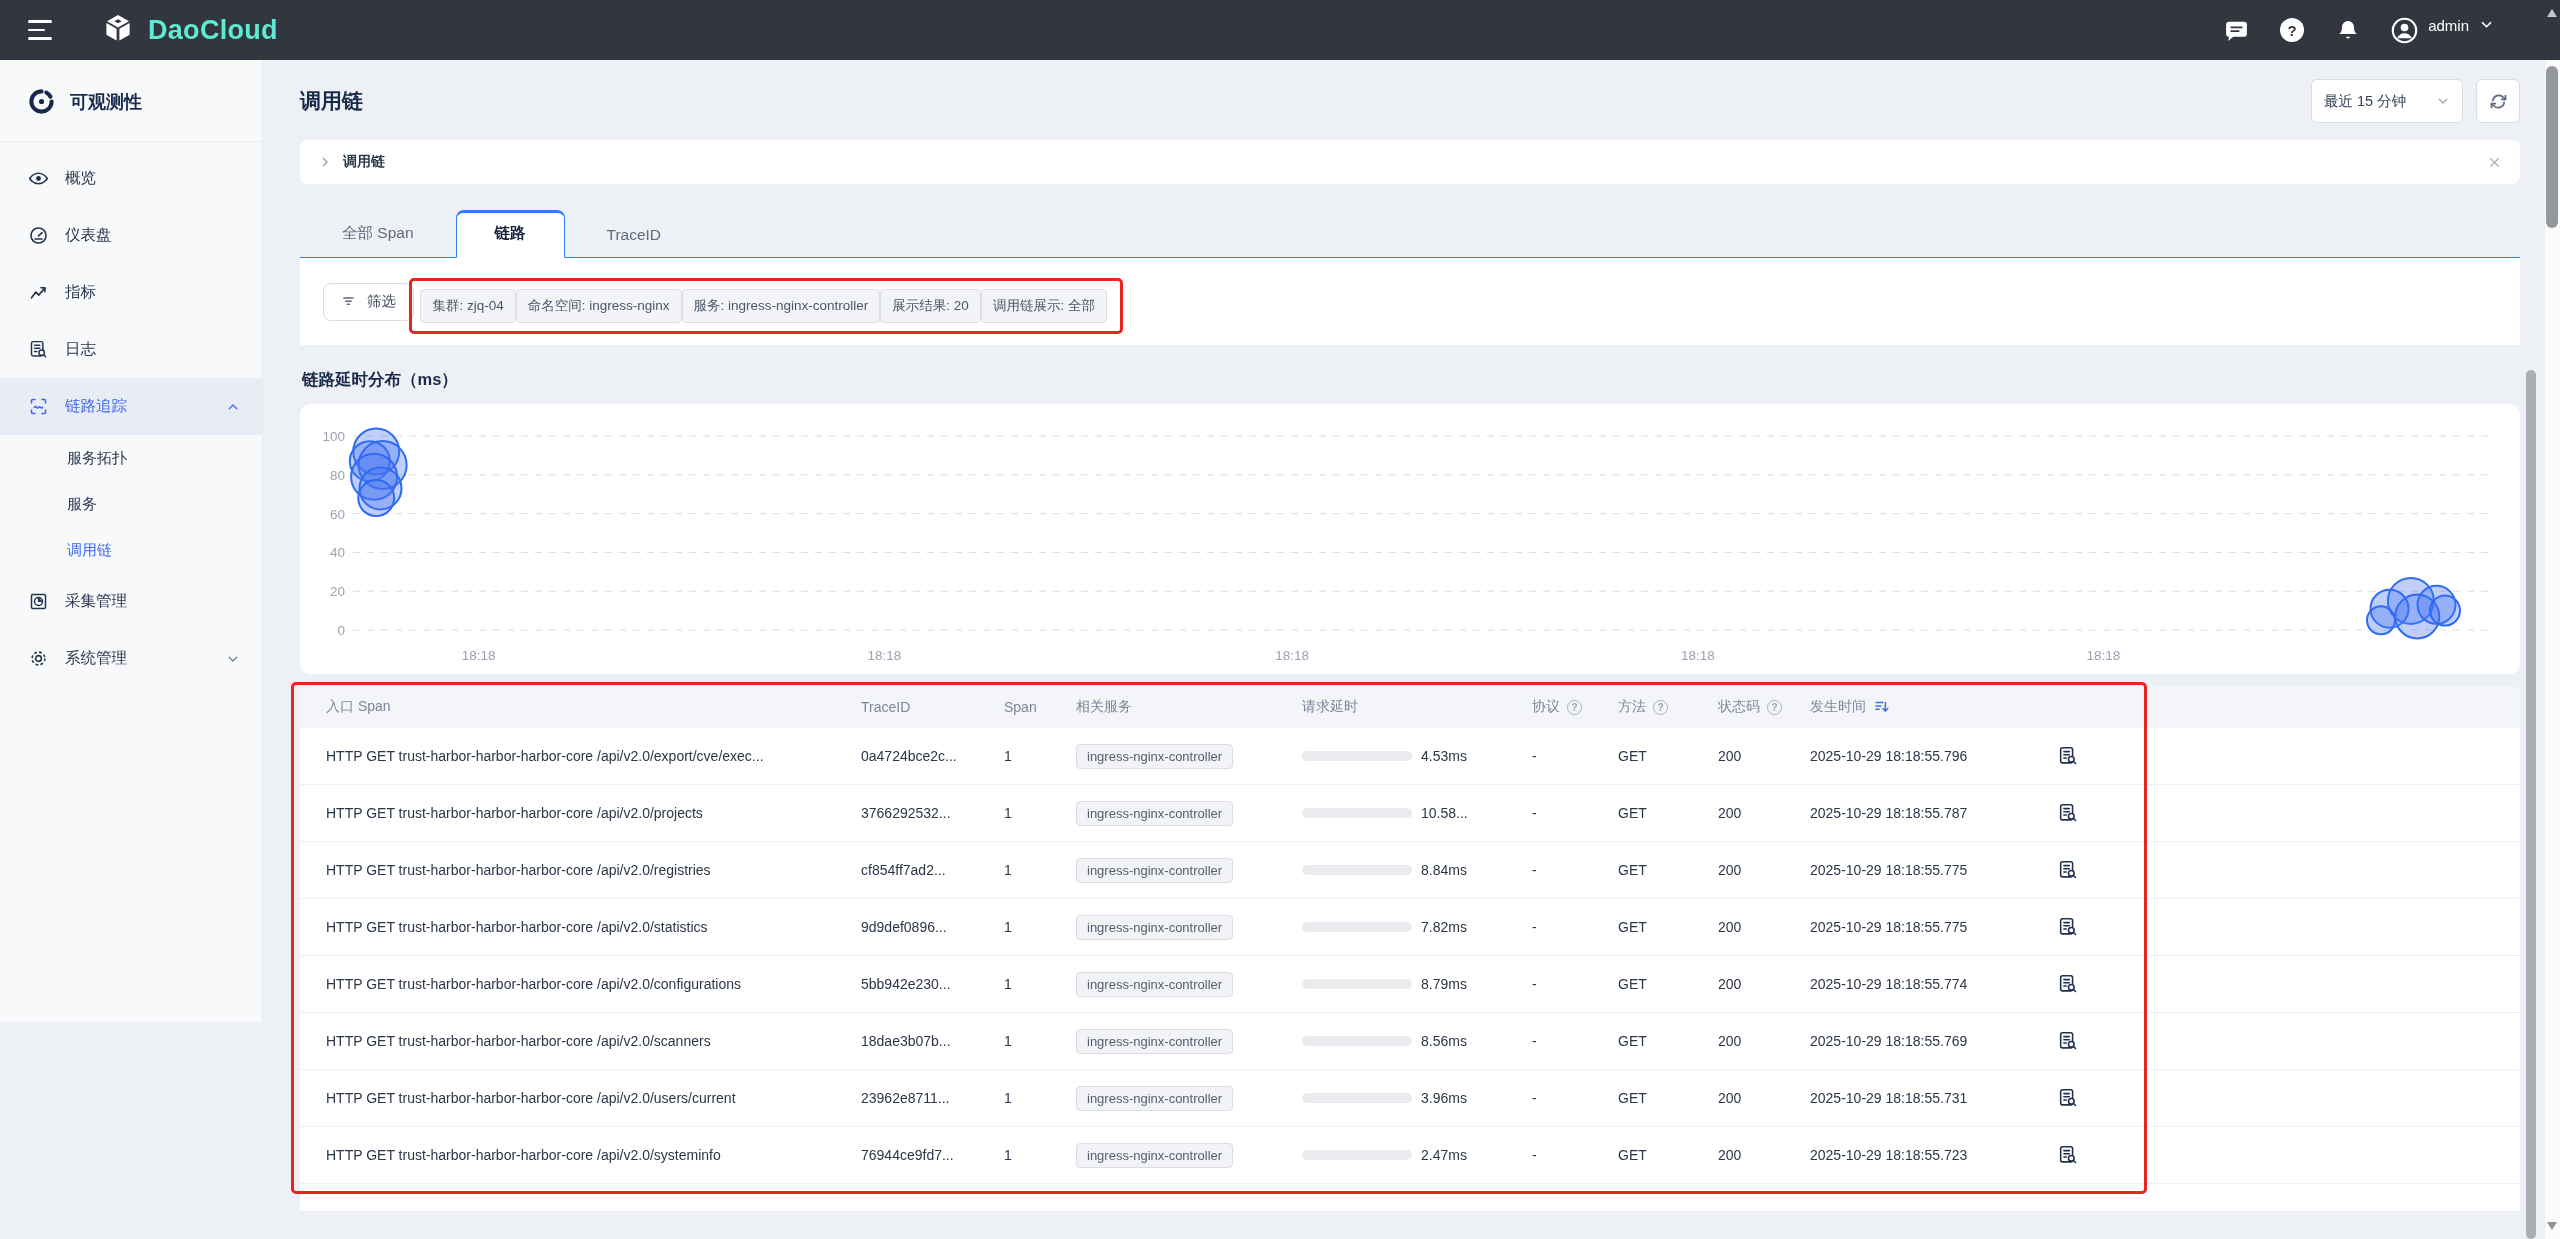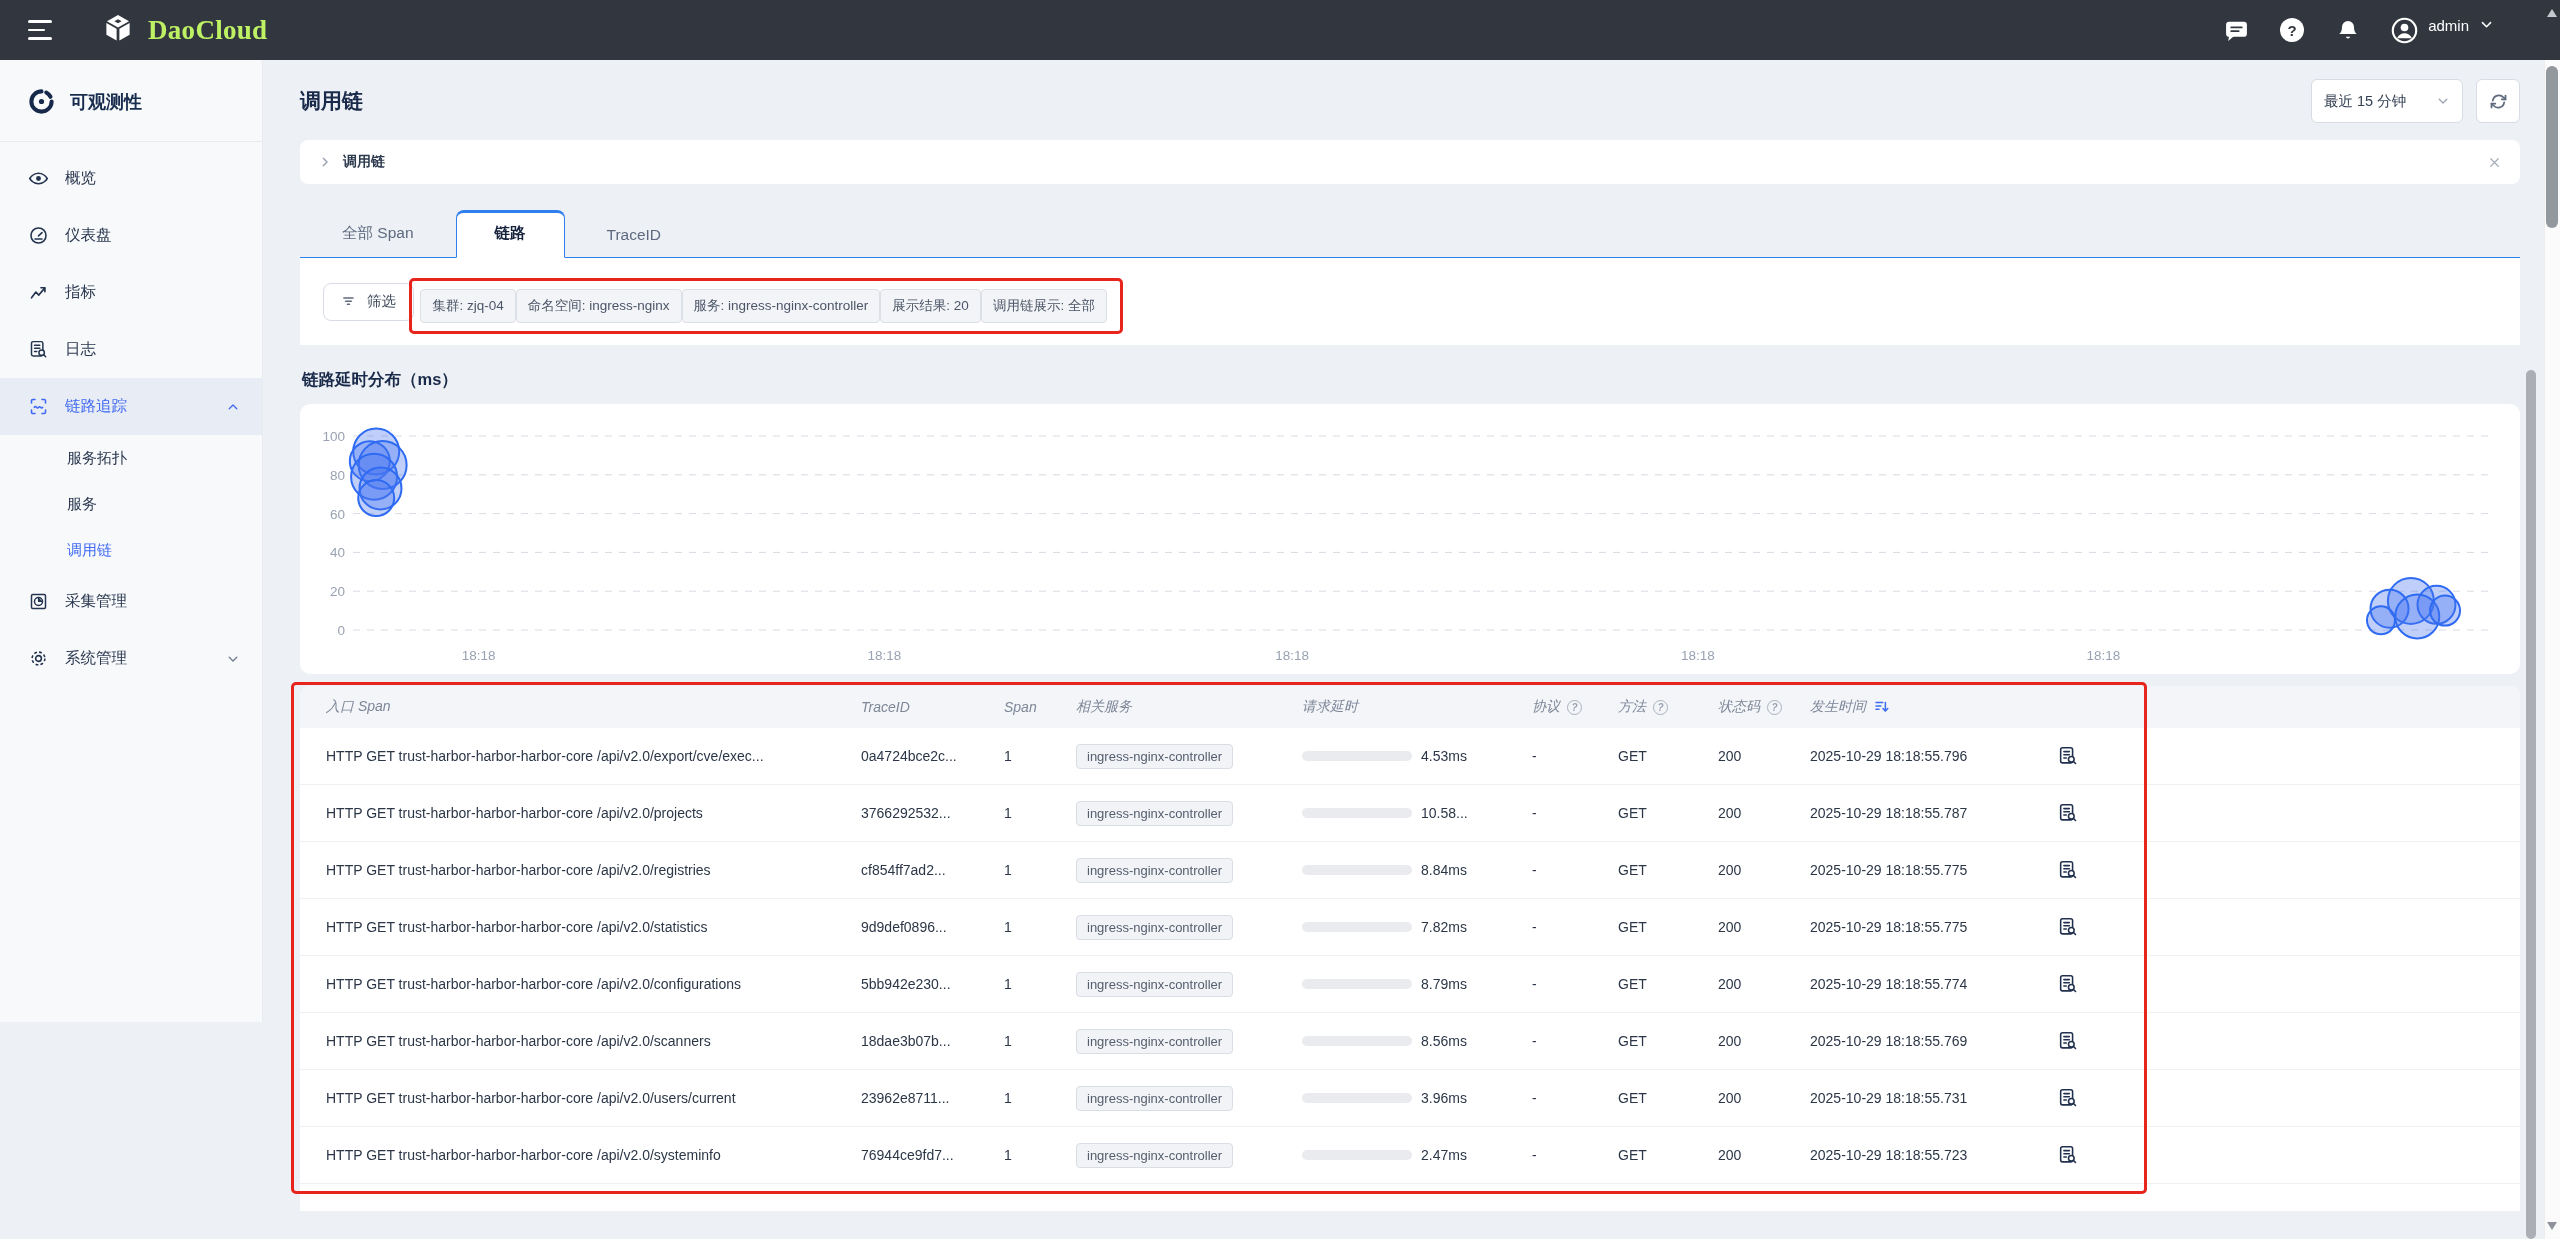--- a/index.html
+++ b/index.html
@@ -7,21 +7,21 @@
   body { font-family:"Liberation Sans", sans-serif; background:#edf0f4; color:#2b3647; }
   svg { display:block; }
 
   
   .topbar { height:60px; background:#32363e; display:flex; align-items:center; padding:0 34px 0 28px; position:relative; z-index:6; }
   .hamburger { width:26px; display:flex; flex-direction:column; gap:6px; cursor:pointer; }
   .hamburger span { height:2.5px; background:#fff; border-radius:2px; }
   .hamburger span:nth-child(1){ width:24px; }
   .hamburger span:nth-child(2){ width:17px; }
   .hamburger span:nth-child(3){ width:24px; }
-  .logo { margin-left:46px; display:flex; align-items:center; gap:12px; color:#bef264; font-size:27px; font-weight:bold; letter-spacing:.3px;font-family:Liberation Serif, serif; }
+  .logo { margin-left:46px; display:flex; align-items:center; gap:12px; color:#5eead4; font-size:27px; font-weight:bold; letter-spacing:.3px; }
   .topbar-right { margin-left:auto; display:flex; align-items:center; gap:30px; margin-right:32px; }
   .tb-icon { width:26px; height:26px; display:flex; align-items:center; justify-content:center; cursor:pointer; }
   .qcircle { width:24px; height:24px; border-radius:50%; background:#fff; color:#32363e; display:flex; align-items:center; justify-content:center; font-size:15px; font-weight:bold; }
   .userbox { display:flex; align-items:flex-start; gap:10px; color:#fff; font-size:15px; cursor:pointer; }
 
   
   .app { display:flex; height:962px; }
 
   
   .sidebar { width:263px; background:#f8f9fb; border-right:1px solid #e9ebf0; padding-top:20px; flex:none; }
@@ -61,21 +61,21 @@
   .section-title { margin:24px 0 13px 2px; font-size:16.5px; font-weight:bold; color:#1a2a4a; }
 
   .chart-card { background:#fff; border-radius:10px; height:270px; }
   .grid { stroke:#d8dbe2; stroke-width:1; stroke-dasharray:7 7; }
   .ytick { fill:#99a2b2; font-size:13.5px; text-anchor:end; font-family:"Liberation Sans",sans-serif; }
   .xtick { fill:#99a2b2; font-size:13.5px; text-anchor:middle; font-family:"Liberation Sans",sans-serif; }
   .bubble { fill:rgba(71,117,242,.35); stroke:#2e6bf2; stroke-width:2; }
 
   .table-card { margin-top:12px; background:#fff; border-radius:10px 10px 0 0; min-height:525px; position:relative; }
   .thead, .trow { display:grid; grid-template-columns:535px 143px 72px 226px 230px 86px 100px 92px 247px 50px; align-items:center; padding-left:26px; }
-  .thead { height:42px; background:#f3f5f8; border-radius:10px 10px 0 0; color:#7d8798; font-size:14px;font-style:italic; }
+  .thead { height:42px; background:#f3f5f8; border-radius:10px 10px 0 0; color:#7d8798; font-size:14px; }
   .th { display:flex; align-items:center; gap:7px; }
   .q { width:15px; height:15px; border:1px solid #aab2bf; border-radius:50%; color:#98a2b0; font-size:10px; font-weight:bold; display:flex; align-items:center; justify-content:center; cursor:pointer; }
   .trow { height:57px; border-bottom:1px solid #eef0f3; font-size:14px; color:#2b3647; }
   .cell-entry { padding-right:18px; white-space:nowrap; overflow:hidden; }
   .svc-tag { display:inline-block; background:#f1f3f6; border:1px solid #d9dde4; border-radius:4px; padding:4px 10px; font-size:13px; color:#555e6e; }
   .lat { display:flex; align-items:center; gap:9px; }
   .bar { width:110px; height:10px; background:#e9ebef; border-radius:5px; overflow:hidden; flex:none; }
   .fill { height:100%; background:#a7c878; border-radius:5px; min-width:7px; }
   .action { color:#20304e; cursor:pointer; }
   .anno-table { position:absolute; left:-9px; top:-4px; width:1856px; height:512px; border:3px solid #e8251d; border-radius:5px; pointer-events:none; z-index:3; }

